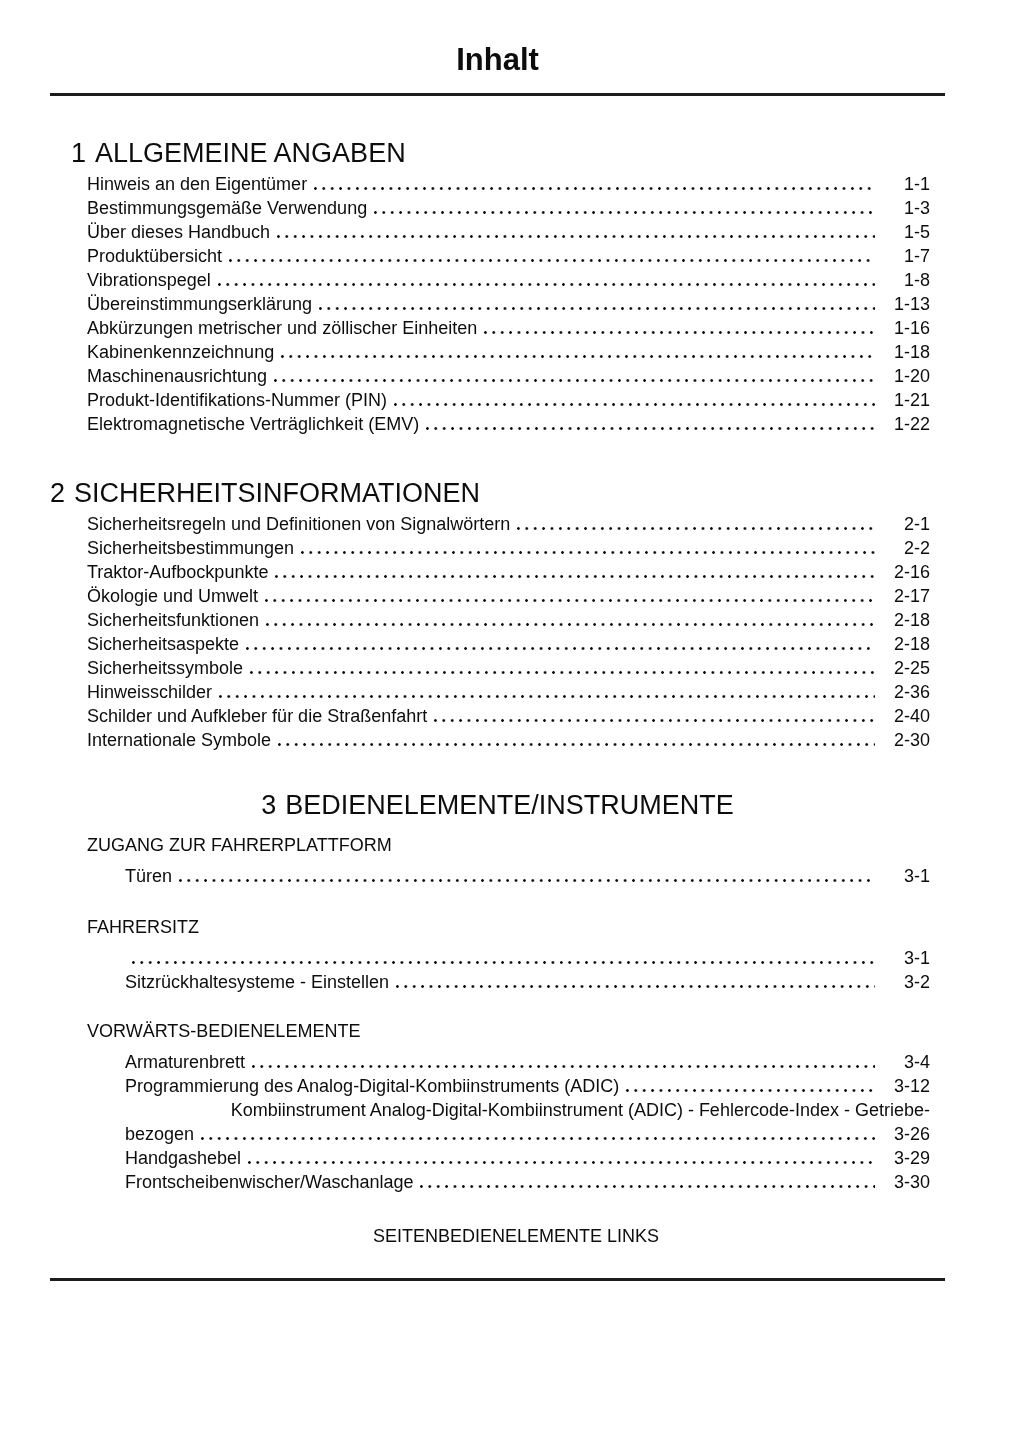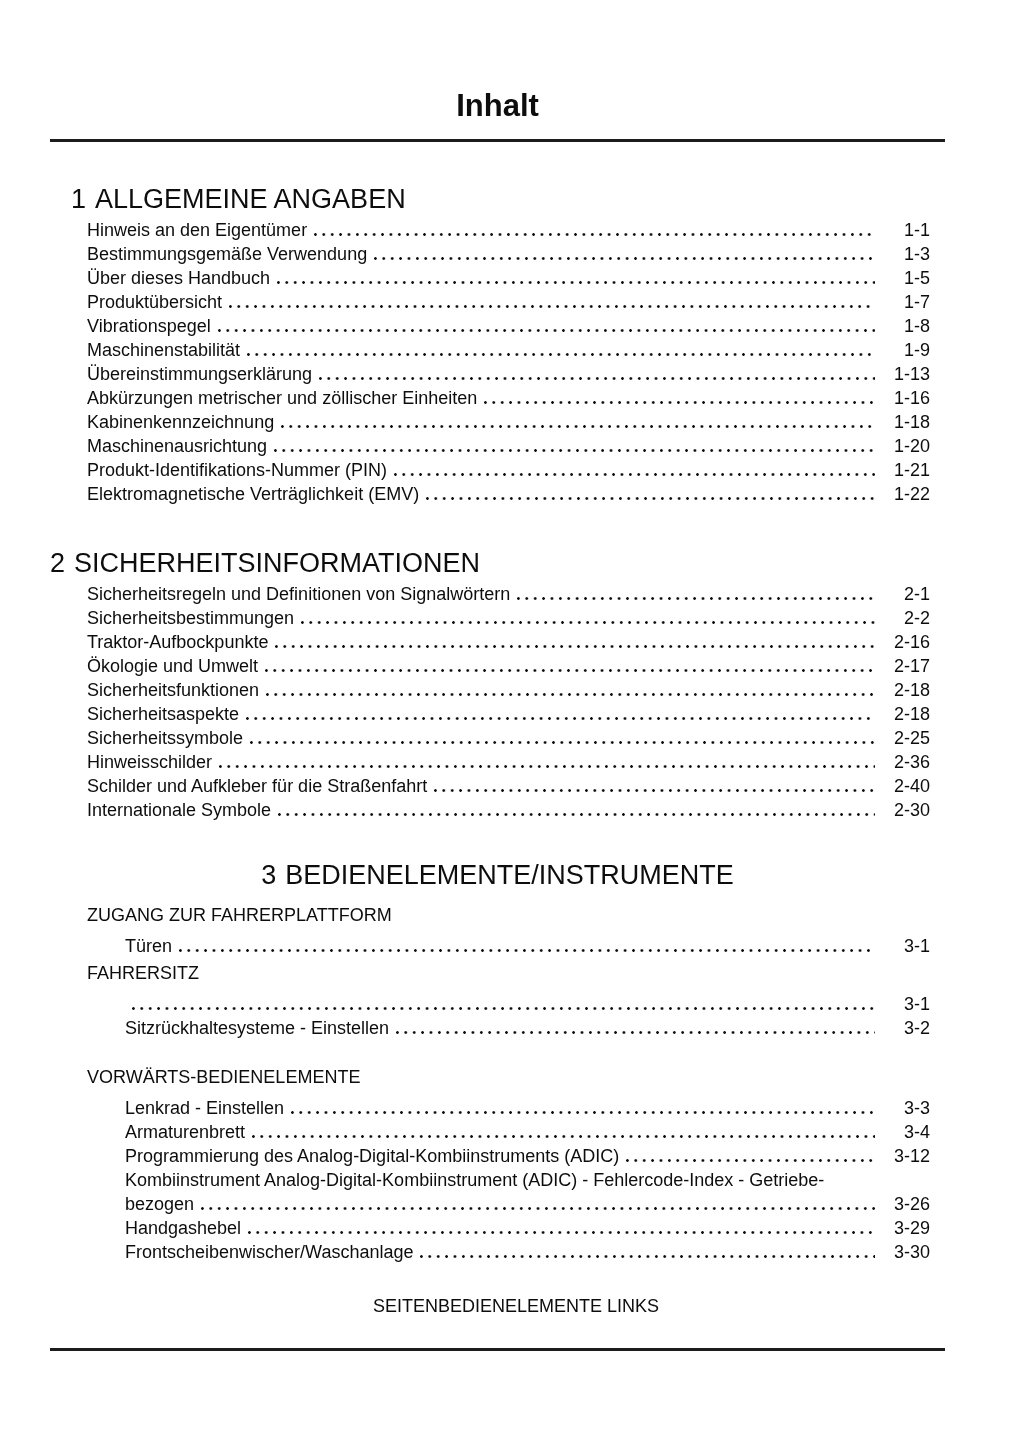--- a/index.html
+++ b/index.html
@@ -5,21 +5,21 @@
   html, body { margin: 0; padding: 0; }
   body {
     width: 1024px; height: 1447px;
     background: #ffffff; color: #0d0d0d;
     font-family: "Liberation Sans", sans-serif;
     overflow: hidden;
   }
   .content { margin: 0 79px 0 50px; }
 
   .title {
-    padding-top: 88px;
+    padding-top: 42px;
     text-align: center;
     font-size: 31px; font-weight: 700;
     line-height: 36px;
   }
   .rule { height: 3px; background: #1c1c1c; }
   .rule.top { margin-top: 15px; }
   .rule.bottom { margin-top: 26px; }
 
   .sec-head {
     font-size: 27px; font-weight: 400;
@@ -29,30 +29,30 @@
   .mt-s1 { margin-top: 42px; margin-left: 21px; }
   .mt-s2 { margin-top: 42px; }
   .mt-s3 { margin-top: 38px; text-align: center; }
 
   .sub-head {
     font-size: 18px; font-weight: 400;
     line-height: 31px; margin: 0;
     padding-left: 37px;
   }
   .mt-sub-first { margin-top: 9px; }
-  .mt-sub-a { }
+  .mt-sub-a { margin-top: 24px; }
   .mt-sub-b { margin-top: 22px; }
   .mt-sub-c { margin-top: 27px; text-align: center; }
 
   .entries { margin-top: 3px; padding-left: 37px; padding-right: 15px; }
   .entries.sub { padding-left: 75px; }
 
   .row {
     display: flex; align-items: baseline;
-    font-size: 18px; line-height: 24px;
+    font-size: 18px; line-height: 24px; justify-content: flex-end;
   }
   .t { white-space: nowrap; }
   .leader {
     flex: 1 1 auto; align-self: stretch;
     position: relative;
     margin: 0 5px 0 7px; min-width: 10px;
   }
   .leader::after {
     content: "";
     position: absolute; left: 0; right: 0; bottom: 6px; height: 3px;
@@ -91,25 +91,20 @@
         <span class="t">Produktübersicht</span>
         <span class="leader"></span>
         <span class="pg">1-7</span>
       </div>
     <div class="row">
         <span class="t">Vibrationspegel</span>
         <span class="leader"></span>
         <span class="pg">1-8</span>
       </div>
     <div class="row">
-        <span class="t">Maschinenstabilität</span>
-        <span class="leader"></span>
-        <span class="pg">1-9</span>
-      </div>
-    <div class="row">
         <span class="t">Übereinstimmungserklärung</span>
         <span class="leader"></span>
         <span class="pg">1-13</span>
       </div>
     <div class="row">
         <span class="t">Abkürzungen metrischer und zöllischer Einheiten</span>
         <span class="leader"></span>
         <span class="pg">1-16</span>
       </div>
     <div class="row">
@@ -208,25 +203,20 @@
     <div class="row">
         <span class="t">Sitzrückhaltesysteme - Einstellen</span>
         <span class="leader"></span>
         <span class="pg">3-2</span>
       </div>
   </div>
 
   <h3 class="sub-head mt-sub-b">VORWÄRTS-BEDIENELEMENTE</h3>
   <div class="entries sub">
     <div class="row">
-        <span class="t">Lenkrad - Einstellen</span>
-        <span class="leader"></span>
-        <span class="pg">3-3</span>
-      </div>
-    <div class="row">
         <span class="t">Armaturenbrett</span>
         <span class="leader"></span>
         <span class="pg">3-4</span>
       </div>
     <div class="row">
         <span class="t">Programmierung des Analog-Digital-Kombiinstruments (ADIC)</span>
         <span class="leader"></span>
         <span class="pg">3-12</span>
       </div>
     <div class="row">

